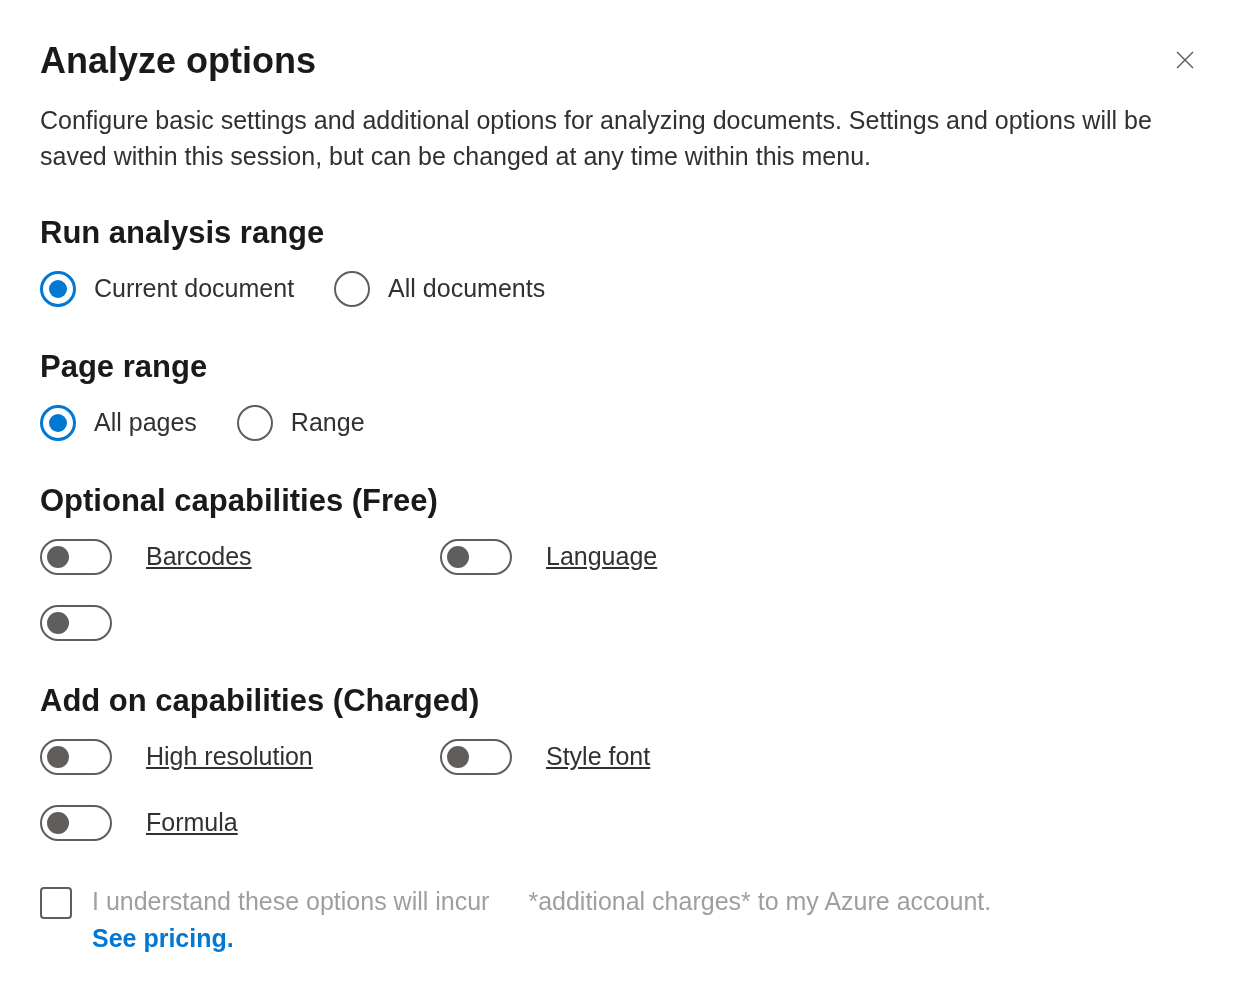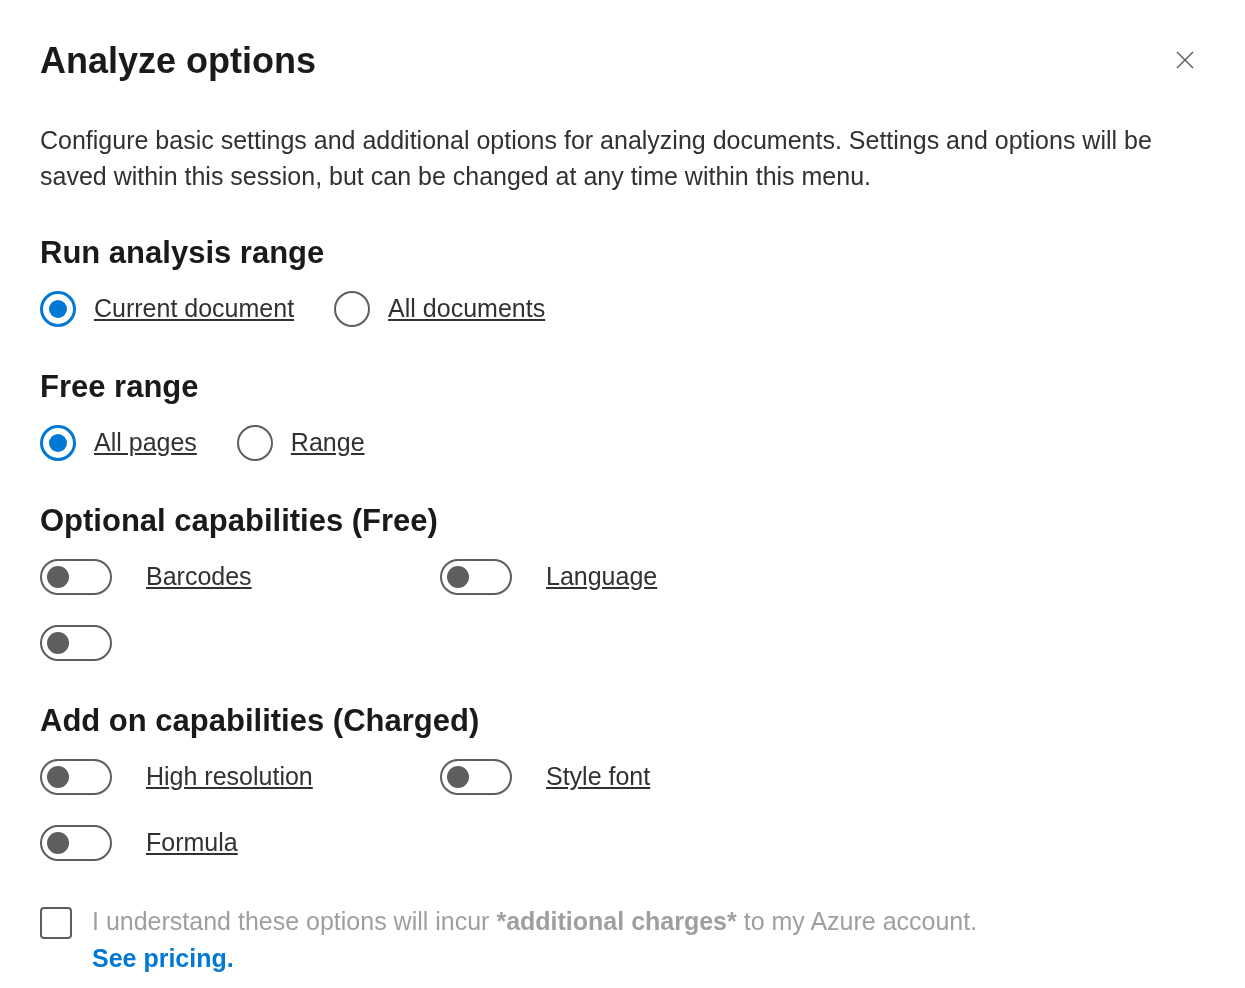--- a/index.html
+++ b/index.html
@@ -8,21 +8,21 @@
       background: #ffffff;
       color: #323130;
       padding: 40px;
       width: 1245px;
       font-size: 24px;
     }
     .header {
       display: flex;
       justify-content: space-between;
       align-items: flex-start;
-      margin-bottom: 40px;
+      margin-bottom: 20px;
     }
     .title {
       font-size: 36px;
       font-weight: 700;
       color: #1b1a19;
     }
     .close-btn {
       background: none;
       border: none;
       cursor: pointer;
@@ -50,21 +50,20 @@
     .radio-group {
       display: flex;
       gap: 40px;
       margin-bottom: 42px;
     }
     .radio-item {
       display: flex;
       align-items: center;
       gap: 18px;
       cursor: pointer;
-      text-decoration: underline;
     }
     .radio {
       width: 36px;
       height: 36px;
       border-radius: 50%;
       border: 2px solid #605e5c;
       display: flex;
       align-items: center;
       justify-content: center;
       flex-shrink: 0;
@@ -132,21 +131,21 @@
       border-radius: 4px;
       flex-shrink: 0;
       margin-top: 4px;
       cursor: pointer;
     }
     .consent-text {
       font-size: 25px;
       color: #a19f9d;
       line-height: 1.5;
     }
-    .consent-text strong { font-weight: 700; }
+    .consent-text strong { font-weight: 400; margin-left: 32px; }
     .pricing-link {
       color: #0078d4;
       font-weight: 600;
       text-decoration: none;
       cursor: pointer;
       margin-top: 20px;
     }
   </style>
 </head>
 <body>
@@ -168,21 +167,21 @@
   <label class="radio-item">
     <span class="radio selected"></span>
     <span class="radio-label">Current document</span>
   </label>
   <label class="radio-item">
     <span class="radio"></span>
     <span class="radio-label">All documents</span>
   </label>
 </div>
 
-<h2 class="section-heading">Free range</h2>
+<h2 class="section-heading">Page range</h2>
 <div class="radio-group">
   <label class="radio-item">
     <span class="radio selected"></span>
     <span class="radio-label">All pages</span>
   </label>
   <label class="radio-item">
     <span class="radio"></span>
     <span class="radio-label">Range</span>
   </label>
 </div>

